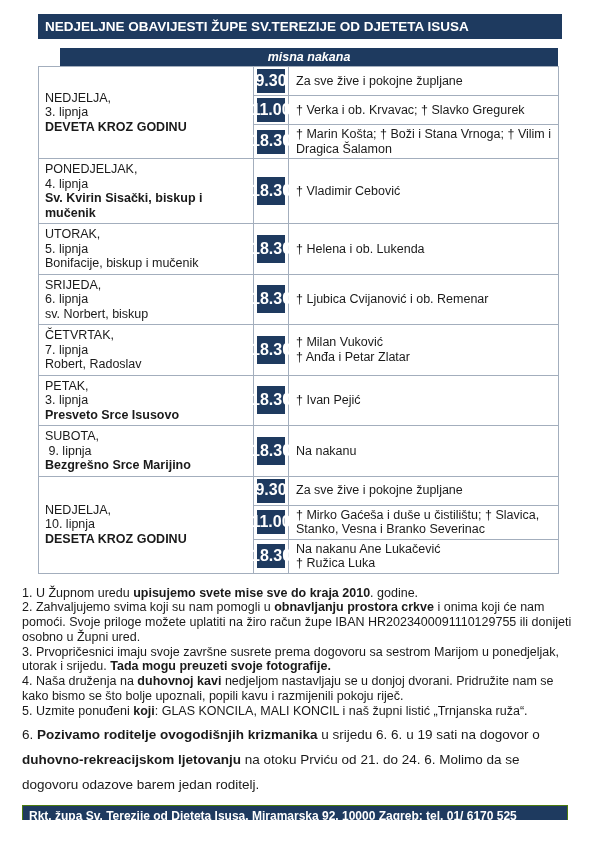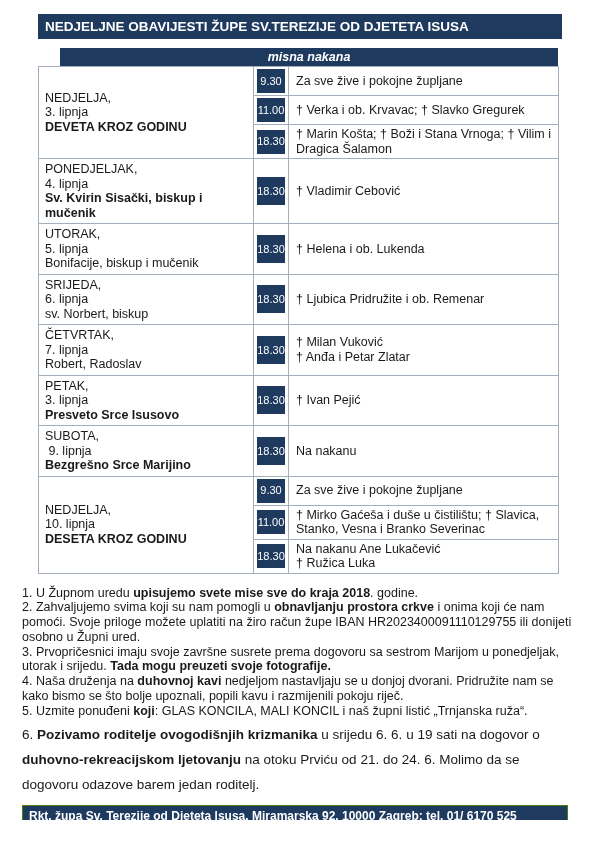--- a/index.html
+++ b/index.html
@@ -25,21 +25,21 @@
   .th-int{flex:1;margin-left:22px;text-align:center;}
 
   table.tbl{width:520px;border-collapse:collapse;table-layout:fixed;}
   table.tbl td{
     border:1px solid #a3aebd;vertical-align:middle;
     font-size:12.5px;line-height:14.5px;box-sizing:border-box;
   }
   td.day{padding:3px 6px;white-space:pre-line;}
   td.time{padding:2px 3px;background:#fff;}
   .timebox{
-    background:#1e3a5f;color:#fff;font-weight:normal;font-size:11px;
+    background:#1e3a5f;color:#fff;font-weight:bold;font-size:16px;
     height:28px;display:flex;align-items:center;justify-content:center;
   }
   .timebox.sm{height:24px;}
   td.int{padding:2px 7px;white-space:pre-line;}
   .b{font-weight:bold;}
 
   .announcements{margin:12px 22px 0 22px;width:556px;}
   p.ann{margin:0;font-size:12.5px;line-height:14.8px;}
   p.ann.large{font-size:13.5px;line-height:25px;margin-top:3px;}
 
@@ -106,21 +106,21 @@
             </td>
             <td class="int"><span>† Helena i ob. Lukenda</span></td>
           </tr>
           <tr>
             <td class="day" rowspan="1"><span>SRIJEDA,
 6. lipnja
 sv. Norbert, biskup</span></td>
             <td class="time">
               <div class="timebox">18.30</div>
             </td>
-            <td class="int"><span>† Ljubica Pridružite i ob. Remenar</span></td>
+            <td class="int"><span>† Ljubica Cvijanović i ob. Remenar</span></td>
           </tr>
           <tr>
             <td class="day" rowspan="1"><span>ČETVRTAK,
 7. lipnja
 Robert, Radoslav</span></td>
             <td class="time">
               <div class="timebox">18.30</div>
             </td>
             <td class="int"><span>† Milan Vuković
 † Anđa i Petar Zlatar</span></td>
@@ -163,21 +163,21 @@
               <div class="timebox sm">18.30</div>
             </td>
             <td class="int"><span>Na nakanu Ane Lukačević
 † Ružica Luka</span></td>
           </tr>
         </tbody>
     </table>
   </div>
 
   <div class="announcements">
-      <p class="ann"><span>1. U Župnom uredu </span><span class="b">upisujemo svete mise sve do kraja 2018</span><span>. godine.</span></p>
+      <p class="ann"><span>1. U Župnom uredu </span><span class="b">upisujemo svete mise sve do kraja 2010</span><span>. godine.</span></p>
       <p class="ann"><span>2. Zahvaljujemo svima koji su nam pomogli u </span><span class="b">obnavljanju prostora crkve</span><span> i onima koji će nam pomoći. Svoje priloge možete uplatiti na žiro račun župe IBAN HR2023400091110129755 ili donijeti osobno u Župni ured.</span></p>
       <p class="ann"><span>3. Prvopričesnici imaju svoje završne susrete prema dogovoru sa sestrom Marijom u ponedjeljak, utorak i srijedu. </span><span class="b">Tada mogu preuzeti svoje fotografije.</span></p>
       <p class="ann"><span>4. Naša druženja na </span><span class="b">duhovnoj kavi</span><span> nedjeljom nastavljaju se u donjoj dvorani. Pridružite nam se kako bismo se što bolje upoznali, popili kavu i razmijenili pokoju riječ.</span></p>
       <p class="ann"><span>5. Uzmite ponuđeni </span><span class="b">koji</span><span>: GLAS KONCILA, MALI KONCIL i naš župni listić „Trnjanska ruža“.</span></p>
       <p class="ann large"><span>6. </span><span class="b">Pozivamo roditelje ovogodišnjih krizmanika</span><span> u srijedu 6. 6. u 19 sati na dogovor o </span><span class="b">duhovno-rekreacijskom ljetovanju</span><span> na otoku Prviću od 21. do 24. 6. Molimo da se dogovoru odazove barem jedan roditelj.</span></p>
     </div>
 
   <div class="footer">
     <div>Rkt. župa Sv. Terezije od Djeteta Isusa, Miramarska 92, 10000 Zagreb; tel. 01/ 6170 525</div>
     <div>IBAN : HR2023400091110129755</div>

